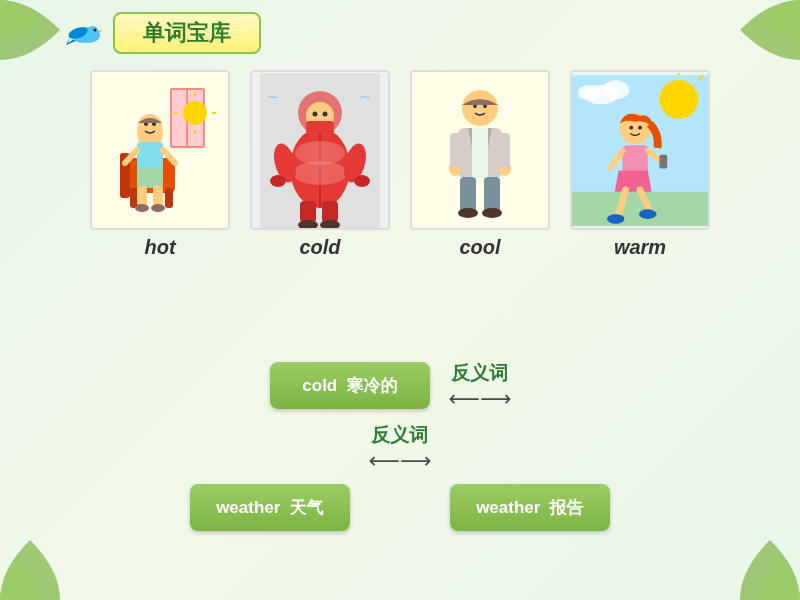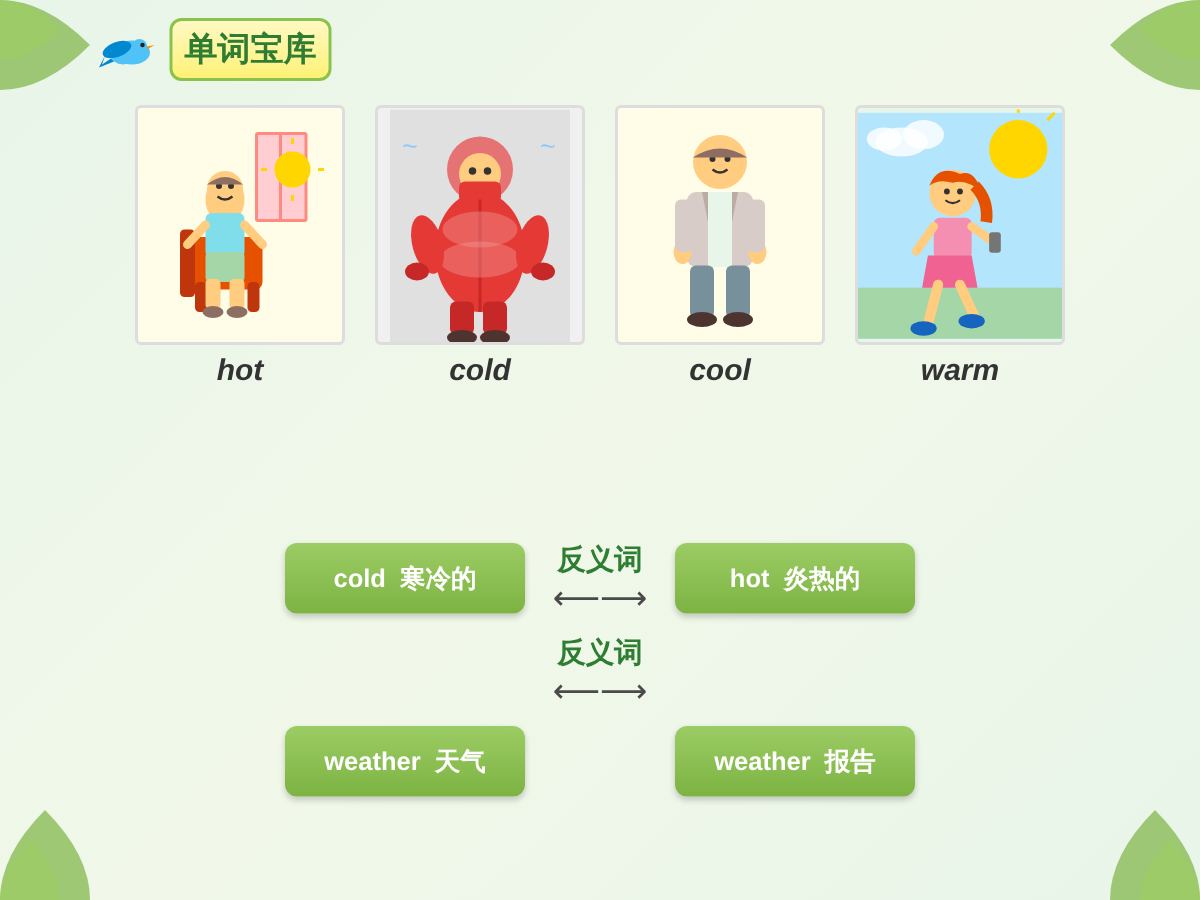--- a/index.html
+++ b/index.html
@@ -36,21 +36,21 @@
       left: 60px;
       display: flex;
       align-items: center;
       gap: 8px;
     }
 
     .header-title-box {
       background: linear-gradient(to bottom, #fff9c4, #fff176);
       border: 2px solid #8bc34a;
       border-radius: 8px;
-      padding: 4px 8px;
+      padding: 4px 28px;
       font-size: 22px;
       font-weight: bold;
       color: #2e7d32;
     }
 
     .bird-icon {
       width: 45px;
       height: 40px;
     }
 
@@ -353,23 +353,20 @@
 <div class="vocab-section">
 
   <div class="vocab-row">
     <div class="vocab-pill">
       <span>cold</span>&nbsp;&nbsp;<span>寒冷的</span>
     </div>
     <div class="arrow-label-box">
       <span class="arrow-label">反义词</span>
       <span class="double-arrow">⟵⟶</span>
     </div>
-    <div class="vocab-pill">
-      <span>hot</span>&nbsp;&nbsp;<span>炎热的</span>
-    </div>
   </div>
 
   <div class="vocab-row">
     <div class="arrow-label-box">
       <span class="arrow-label">反义词</span>
       <span class="double-arrow">⟵⟶</span>
     </div>
   </div>
 
   <div class="vocab-row">

